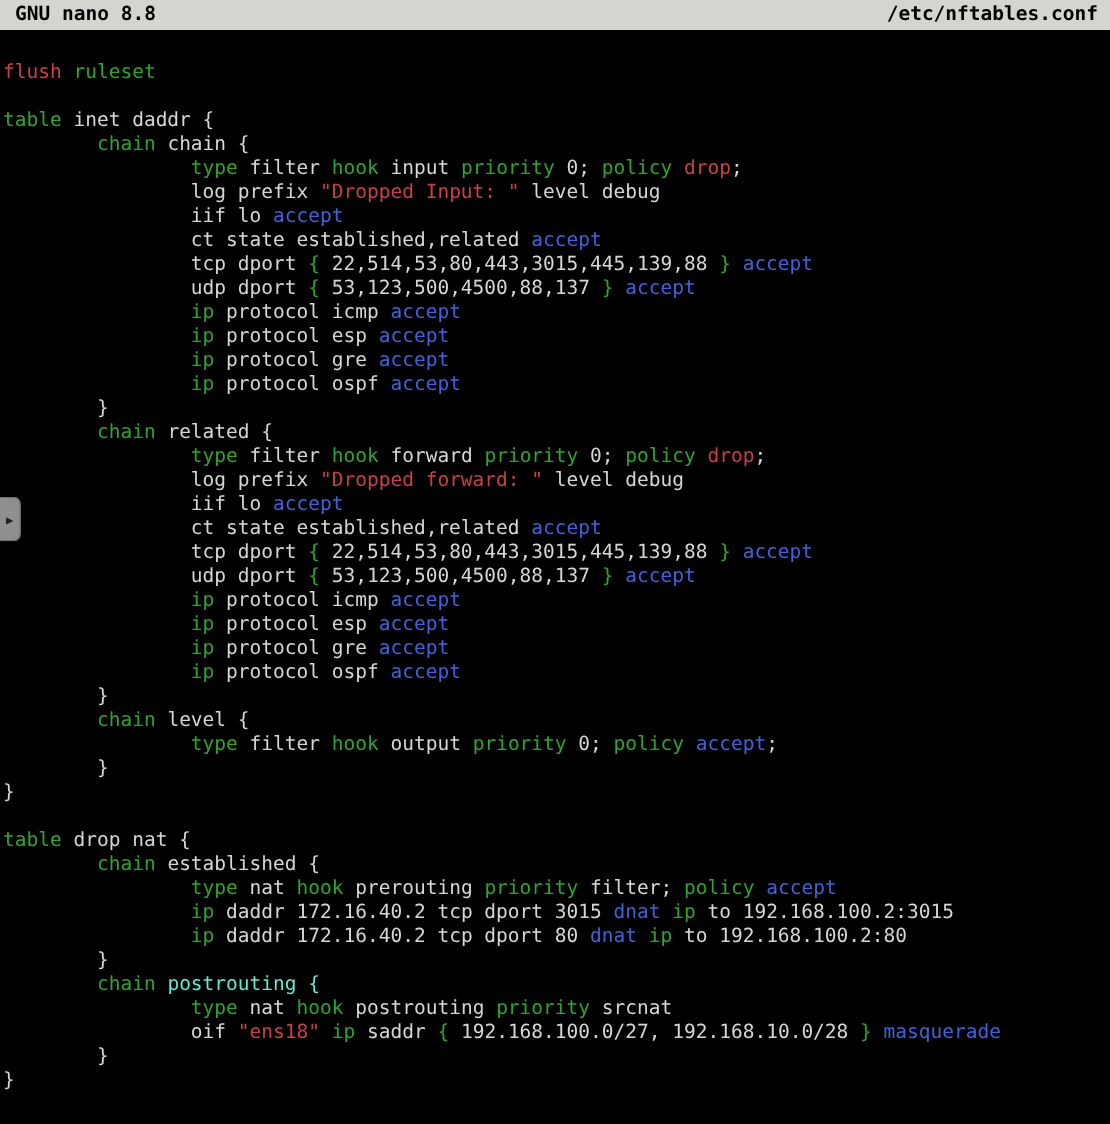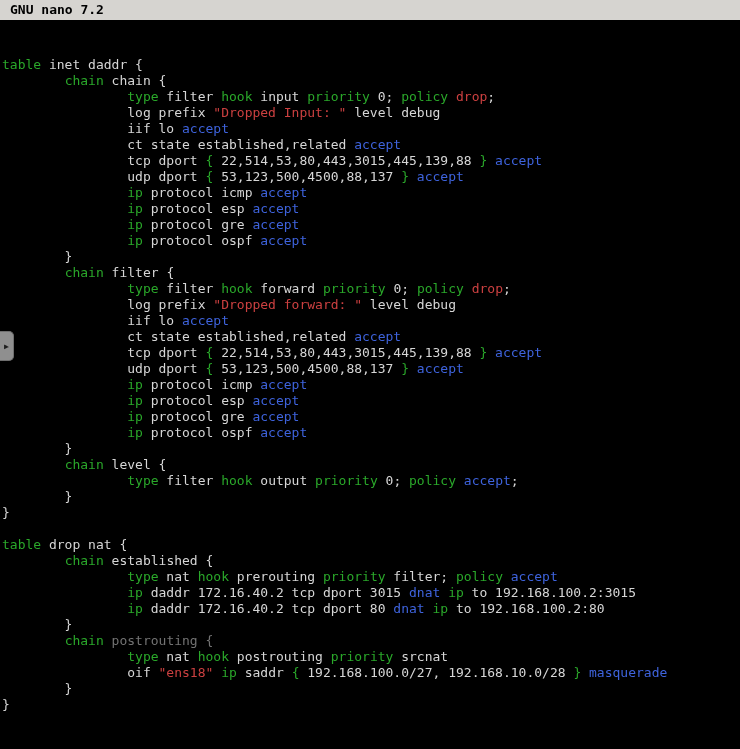--- a/index.html
+++ b/index.html
@@ -57,40 +57,42 @@
     font-size: 8px;
     cursor: pointer;
   }
 </style>
 </head>
 <body>
 
 <div class="terminal">
 
   <div class="titlebar">
-    <span>GNU nano 7.2</span>
+    <span>GNU nano 8.8</span>
+    <span>/etc/nftables.conf</span>
   </div>
 
   <div class="code">
       <div class="line">&nbsp;</div>
+      <div class="line"><span style="color: rgb(204, 64, 64);">flush</span><span style="color: rgb(214, 214, 214);"> </span><span style="color: rgb(42, 168, 42);">ruleset</span></div>
       <div class="line">&nbsp;</div>
       <div class="line"><span style="color: rgb(42, 168, 42);">table</span><span style="color: rgb(214, 214, 214);"> inet daddr {</span></div>
       <div class="line"><span style="color: rgb(214, 214, 214);">        </span><span style="color: rgb(42, 168, 42);">chain</span><span style="color: rgb(214, 214, 214);"> chain {</span></div>
       <div class="line"><span style="color: rgb(214, 214, 214);">                </span><span style="color: rgb(42, 168, 42);">type</span><span style="color: rgb(214, 214, 214);"> filter </span><span style="color: rgb(42, 168, 42);">hook</span><span style="color: rgb(214, 214, 214);"> input </span><span style="color: rgb(42, 168, 42);">priority</span><span style="color: rgb(214, 214, 214);"> 0; </span><span style="color: rgb(42, 168, 42);">policy</span><span style="color: rgb(214, 214, 214);"> </span><span style="color: rgb(204, 64, 64);">drop</span><span style="color: rgb(214, 214, 214);">;</span></div>
       <div class="line"><span style="color: rgb(214, 214, 214);">                log prefix </span><span style="color: rgb(204, 64, 64);">"Dropped Input: "</span><span style="color: rgb(214, 214, 214);"> level debug</span></div>
       <div class="line"><span style="color: rgb(214, 214, 214);">                iif lo </span><span style="color: rgb(62, 99, 221);">accept</span></div>
       <div class="line"><span style="color: rgb(214, 214, 214);">                ct state established,related </span><span style="color: rgb(62, 99, 221);">accept</span></div>
       <div class="line"><span style="color: rgb(214, 214, 214);">                tcp dport </span><span style="color: rgb(42, 168, 42);">{</span><span style="color: rgb(214, 214, 214);"> 22,514,53,80,443,3015,445,139,88 </span><span style="color: rgb(42, 168, 42);">}</span><span style="color: rgb(214, 214, 214);"> </span><span style="color: rgb(62, 99, 221);">accept</span></div>
       <div class="line"><span style="color: rgb(214, 214, 214);">                udp dport </span><span style="color: rgb(42, 168, 42);">{</span><span style="color: rgb(214, 214, 214);"> 53,123,500,4500,88,137 </span><span style="color: rgb(42, 168, 42);">}</span><span style="color: rgb(214, 214, 214);"> </span><span style="color: rgb(62, 99, 221);">accept</span></div>
       <div class="line"><span style="color: rgb(214, 214, 214);">                </span><span style="color: rgb(42, 168, 42);">ip</span><span style="color: rgb(214, 214, 214);"> protocol icmp </span><span style="color: rgb(62, 99, 221);">accept</span></div>
       <div class="line"><span style="color: rgb(214, 214, 214);">                </span><span style="color: rgb(42, 168, 42);">ip</span><span style="color: rgb(214, 214, 214);"> protocol esp </span><span style="color: rgb(62, 99, 221);">accept</span></div>
       <div class="line"><span style="color: rgb(214, 214, 214);">                </span><span style="color: rgb(42, 168, 42);">ip</span><span style="color: rgb(214, 214, 214);"> protocol gre </span><span style="color: rgb(62, 99, 221);">accept</span></div>
       <div class="line"><span style="color: rgb(214, 214, 214);">                </span><span style="color: rgb(42, 168, 42);">ip</span><span style="color: rgb(214, 214, 214);"> protocol ospf </span><span style="color: rgb(62, 99, 221);">accept</span></div>
       <div class="line"><span style="color: rgb(214, 214, 214);">        }</span></div>
-      <div class="line"><span style="color: rgb(214, 214, 214);">        </span><span style="color: rgb(42, 168, 42);">chain</span><span style="color: rgb(214, 214, 214);"> filter {</span></div>
+      <div class="line"><span style="color: rgb(214, 214, 214);">        </span><span style="color: rgb(42, 168, 42);">chain</span><span style="color: rgb(214, 214, 214);"> related {</span></div>
       <div class="line"><span style="color: rgb(214, 214, 214);">                </span><span style="color: rgb(42, 168, 42);">type</span><span style="color: rgb(214, 214, 214);"> filter </span><span style="color: rgb(42, 168, 42);">hook</span><span style="color: rgb(214, 214, 214);"> forward </span><span style="color: rgb(42, 168, 42);">priority</span><span style="color: rgb(214, 214, 214);"> 0; </span><span style="color: rgb(42, 168, 42);">policy</span><span style="color: rgb(214, 214, 214);"> </span><span style="color: rgb(204, 64, 64);">drop</span><span style="color: rgb(214, 214, 214);">;</span></div>
       <div class="line"><span style="color: rgb(214, 214, 214);">                log prefix </span><span style="color: rgb(204, 64, 64);">"Dropped forward: "</span><span style="color: rgb(214, 214, 214);"> level debug</span></div>
       <div class="line"><span style="color: rgb(214, 214, 214);">                iif lo </span><span style="color: rgb(62, 99, 221);">accept</span></div>
       <div class="line"><span style="color: rgb(214, 214, 214);">                ct state established,related </span><span style="color: rgb(62, 99, 221);">accept</span></div>
       <div class="line"><span style="color: rgb(214, 214, 214);">                tcp dport </span><span style="color: rgb(42, 168, 42);">{</span><span style="color: rgb(214, 214, 214);"> 22,514,53,80,443,3015,445,139,88 </span><span style="color: rgb(42, 168, 42);">}</span><span style="color: rgb(214, 214, 214);"> </span><span style="color: rgb(62, 99, 221);">accept</span></div>
       <div class="line"><span style="color: rgb(214, 214, 214);">                udp dport </span><span style="color: rgb(42, 168, 42);">{</span><span style="color: rgb(214, 214, 214);"> 53,123,500,4500,88,137 </span><span style="color: rgb(42, 168, 42);">}</span><span style="color: rgb(214, 214, 214);"> </span><span style="color: rgb(62, 99, 221);">accept</span></div>
       <div class="line"><span style="color: rgb(214, 214, 214);">                </span><span style="color: rgb(42, 168, 42);">ip</span><span style="color: rgb(214, 214, 214);"> protocol icmp </span><span style="color: rgb(62, 99, 221);">accept</span></div>
       <div class="line"><span style="color: rgb(214, 214, 214);">                </span><span style="color: rgb(42, 168, 42);">ip</span><span style="color: rgb(214, 214, 214);"> protocol esp </span><span style="color: rgb(62, 99, 221);">accept</span></div>
       <div class="line"><span style="color: rgb(214, 214, 214);">                </span><span style="color: rgb(42, 168, 42);">ip</span><span style="color: rgb(214, 214, 214);"> protocol gre </span><span style="color: rgb(62, 99, 221);">accept</span></div>
       <div class="line"><span style="color: rgb(214, 214, 214);">                </span><span style="color: rgb(42, 168, 42);">ip</span><span style="color: rgb(214, 214, 214);"> protocol ospf </span><span style="color: rgb(62, 99, 221);">accept</span></div>
@@ -99,21 +101,21 @@
       <div class="line"><span style="color: rgb(214, 214, 214);">                </span><span style="color: rgb(42, 168, 42);">type</span><span style="color: rgb(214, 214, 214);"> filter </span><span style="color: rgb(42, 168, 42);">hook</span><span style="color: rgb(214, 214, 214);"> output </span><span style="color: rgb(42, 168, 42);">priority</span><span style="color: rgb(214, 214, 214);"> 0; </span><span style="color: rgb(42, 168, 42);">policy</span><span style="color: rgb(214, 214, 214);"> </span><span style="color: rgb(62, 99, 221);">accept</span><span style="color: rgb(214, 214, 214);">;</span></div>
       <div class="line"><span style="color: rgb(214, 214, 214);">        }</span></div>
       <div class="line"><span style="color: rgb(214, 214, 214);">}</span></div>
       <div class="line">&nbsp;</div>
       <div class="line"><span style="color: rgb(42, 168, 42);">table</span><span style="color: rgb(214, 214, 214);"> drop nat {</span></div>
       <div class="line"><span style="color: rgb(214, 214, 214);">        </span><span style="color: rgb(42, 168, 42);">chain</span><span style="color: rgb(214, 214, 214);"> established {</span></div>
       <div class="line"><span style="color: rgb(214, 214, 214);">                </span><span style="color: rgb(42, 168, 42);">type</span><span style="color: rgb(214, 214, 214);"> nat </span><span style="color: rgb(42, 168, 42);">hook</span><span style="color: rgb(214, 214, 214);"> prerouting </span><span style="color: rgb(42, 168, 42);">priority</span><span style="color: rgb(214, 214, 214);"> filter; </span><span style="color: rgb(42, 168, 42);">policy</span><span style="color: rgb(214, 214, 214);"> </span><span style="color: rgb(62, 99, 221);">accept</span></div>
       <div class="line"><span style="color: rgb(214, 214, 214);">                </span><span style="color: rgb(42, 168, 42);">ip</span><span style="color: rgb(214, 214, 214);"> daddr 172.16.40.2 tcp dport 3015 </span><span style="color: rgb(62, 99, 221);">dnat</span><span style="color: rgb(214, 214, 214);"> </span><span style="color: rgb(42, 168, 42);">ip</span><span style="color: rgb(214, 214, 214);"> to 192.168.100.2:3015</span></div>
       <div class="line"><span style="color: rgb(214, 214, 214);">                </span><span style="color: rgb(42, 168, 42);">ip</span><span style="color: rgb(214, 214, 214);"> daddr 172.16.40.2 tcp dport 80 </span><span style="color: rgb(62, 99, 221);">dnat</span><span style="color: rgb(214, 214, 214);"> </span><span style="color: rgb(42, 168, 42);">ip</span><span style="color: rgb(214, 214, 214);"> to 192.168.100.2:80</span></div>
       <div class="line"><span style="color: rgb(214, 214, 214);">        }</span></div>
-      <div class="line"><span style="color: rgb(214, 214, 214);">        </span><span style="color: rgb(42, 168, 42);">chain</span><span style="color: #737373;"> postrouting {</span></div>
+      <div class="line"><span style="color: rgb(214, 214, 214);">        </span><span style="color: rgb(42, 168, 42);">chain</span><span style="color: #5eead4;"> postrouting {</span></div>
       <div class="line"><span style="color: rgb(214, 214, 214);">                </span><span style="color: rgb(42, 168, 42);">type</span><span style="color: rgb(214, 214, 214);"> nat </span><span style="color: rgb(42, 168, 42);">hook</span><span style="color: rgb(214, 214, 214);"> postrouting </span><span style="color: rgb(42, 168, 42);">priority</span><span style="color: rgb(214, 214, 214);"> srcnat</span></div>
       <div class="line"><span style="color: rgb(214, 214, 214);">                oif </span><span style="color: rgb(204, 64, 64);">"ens18"</span><span style="color: rgb(214, 214, 214);"> </span><span style="color: rgb(42, 168, 42);">ip</span><span style="color: rgb(214, 214, 214);"> saddr </span><span style="color: rgb(42, 168, 42);">{</span><span style="color: rgb(214, 214, 214);"> 192.168.100.0/27, 192.168.10.0/28 </span><span style="color: rgb(42, 168, 42);">}</span><span style="color: rgb(214, 214, 214);"> </span><span style="color: rgb(62, 99, 221);">masquerade</span></div>
       <div class="line"><span style="color: rgb(214, 214, 214);">        }</span></div>
       <div class="line"><span style="color: rgb(214, 214, 214);">}</span></div>
     </div>
 
   <div class="drawer-tab">
     <span>▶</span>
   </div>
 

